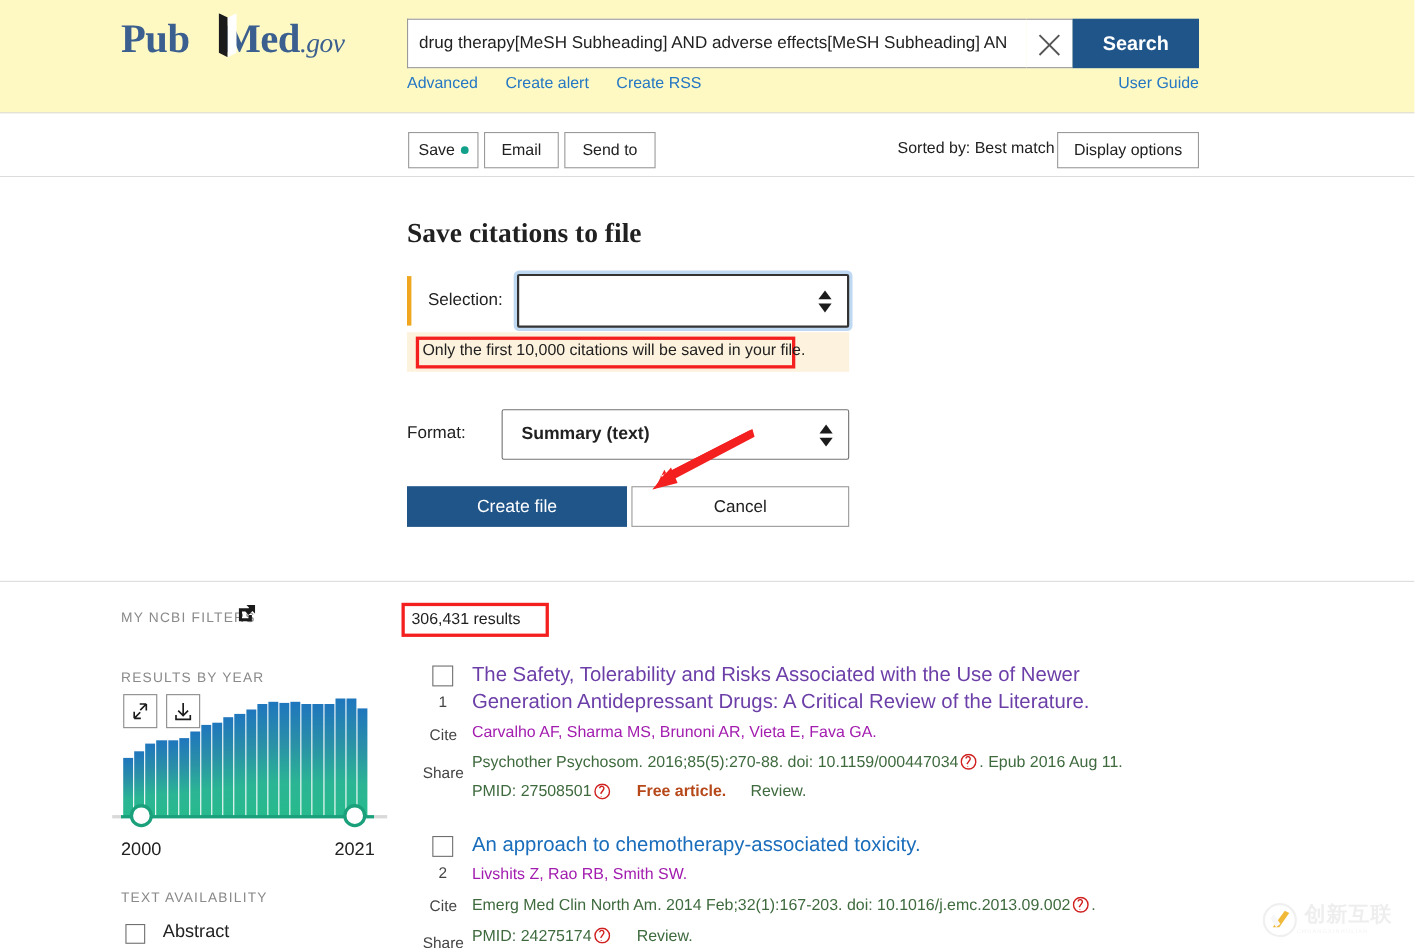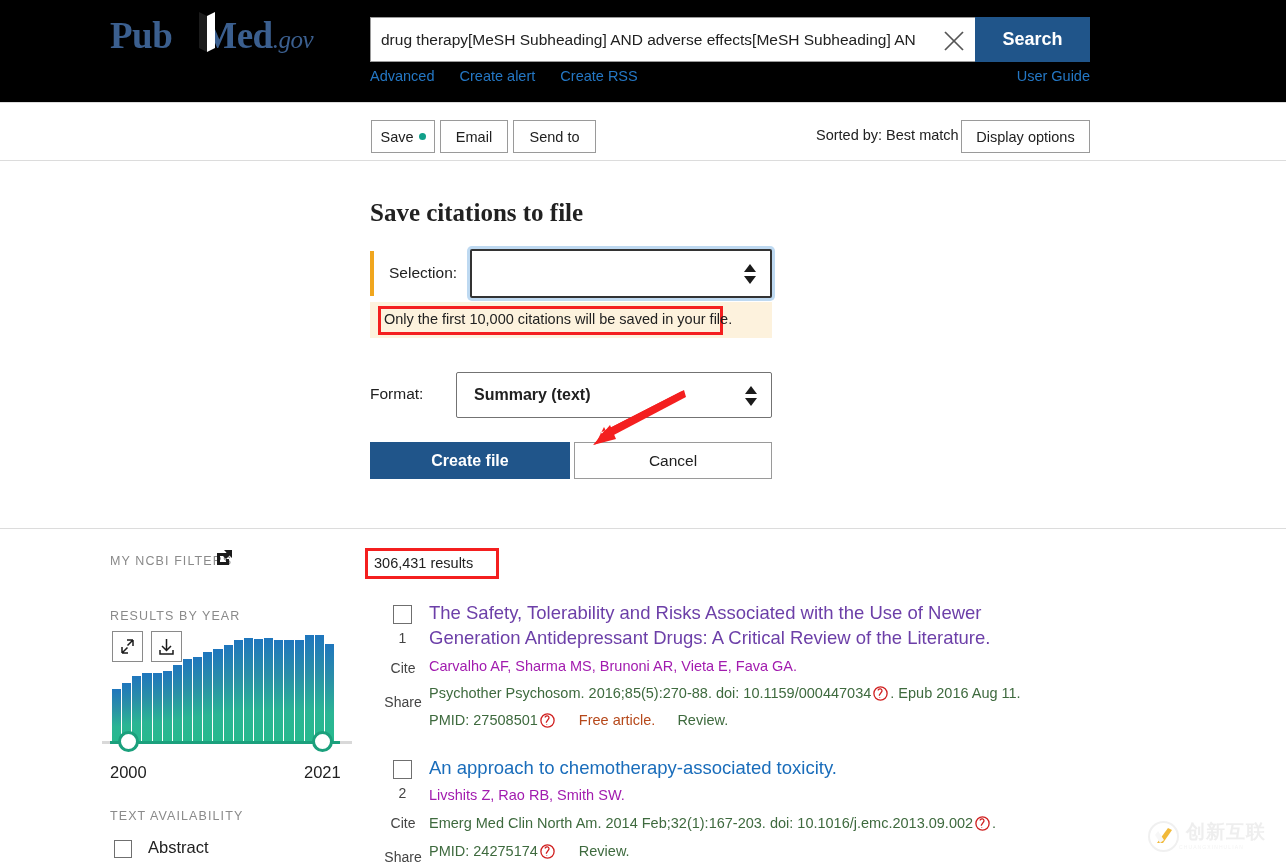--- a/index.html
+++ b/index.html
@@ -9,21 +9,21 @@
     overflow: hidden;
     background: #ffffff;
     font-family: "Liberation Sans", sans-serif;
     color: #212121;
   }
   #page { position: relative; width: 1286px; height: 862px; overflow: hidden; }
 
   
   .header {
     position: absolute; left: 0; top: 0; width: 1286px; height: 103px;
-    background: #000000; border-bottom: 1px solid #dcdcdc;
+    background: #fef9c3; border-bottom: 1px solid #dcdcdc;
   }
   .logo {
     position: absolute; left: 110px; top: 14px;
     font-family: "Liberation Serif", serif;
     font-size: 37px; font-weight: bold; color: #3b5f8f;
     letter-spacing: -0.5px; white-space: nowrap;
   }
   .logo .gov {
     font-family: "Liberation Serif", serif;
     font-size: 25px; font-style: italic; font-weight: normal; color: #3b5f8f;
@@ -133,21 +133,21 @@
     position: absolute; left: 86px; top: 0; width: 316px; height: 46px;
     background: #fff; border: 1px solid #737373; border-radius: 2px; cursor: pointer;
   }
   .fmt-control .val {
     position: absolute; left: 17px; top: 13px; font-size: 16px; font-weight: bold; color: #212121;
   }
 
   .createbtn {
     position: absolute; left: 370px; top: 281px; width: 200px; height: 37px;
     background: #20558a; color: #fff; border: none; cursor: pointer;
-    font-size: 16px; font-weight: bold; font-family: "Liberation Sans", sans-serif; text-align: center;
+    font-size: 16px; font-weight: normal; font-family: "Liberation Sans", sans-serif; text-align: center;
   }
   .cancelbtn {
     position: absolute; left: 574px; top: 281px; width: 198px; height: 37px;
     background: #fff; color: #212121; border: 1px solid #9a9a9a; cursor: pointer;
     font-size: 15.5px; font-family: "Liberation Sans", sans-serif;
   }
 
   
   .arrow-anno { position: absolute; left: 560px; top: 228px; pointer-events: none; }
 
@@ -218,21 +218,21 @@
 
   .res-title {
     position: absolute; left: 64px; top: 0; width: 640px;
     font-size: 18.5px; line-height: 25px; text-decoration: none; cursor: pointer;
   }
   .res-title.visited { color: #6c3fa8; }
   .res-title.unvisited { color: #1a6dbb; }
   .res-authors { position: absolute; left: 64px; font-size: 14.5px; color: #a21caf; }
   .res-journal { position: absolute; left: 64px; font-size: 14.5px; color: #3e6a3e; }
   .res-pmidline { position: absolute; left: 64px; font-size: 14.5px; color: #3e6a3e; }
-  .free-article { color: #b6481a; font-weight: normal; margin-left: 22px; }
+  .free-article { color: #b6481a; font-weight: bold; margin-left: 22px; }
   .review-tag { color: #3e6a3e; margin-left: 22px; }
   .link-icon { display: inline-block; vertical-align: -3px; margin: 0 2px; }
 
   
   .watermark {
     position: absolute; left: 1148px; top: 818px; width: 128px; height: 36px;
     display: flex; align-items: center; opacity: 0.92;
   }
   .wm-circle {
     position: relative; width: 31px; height: 31px; border-radius: 50%;

